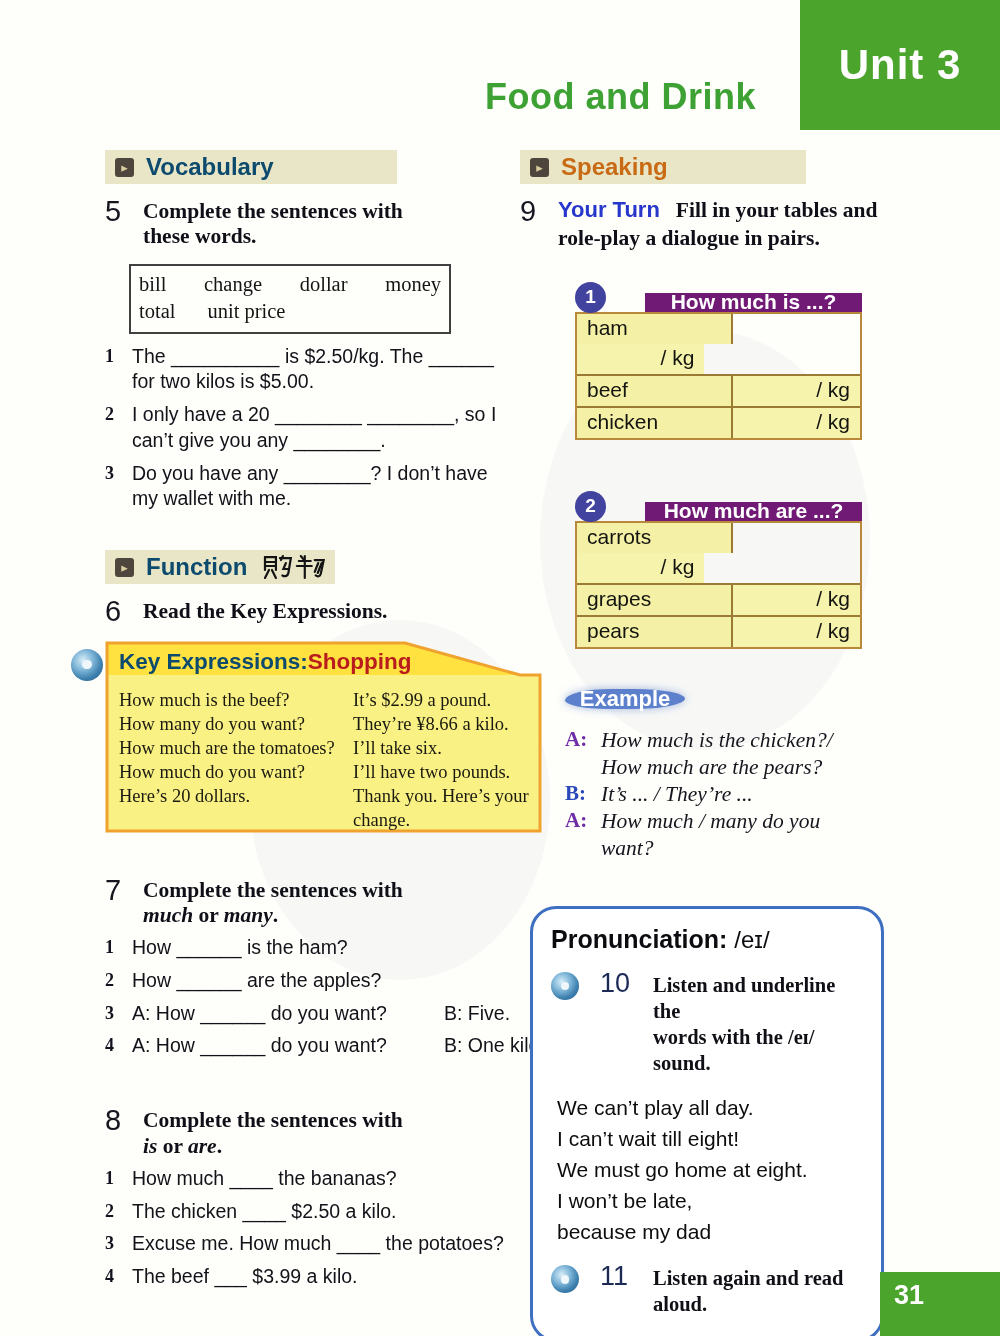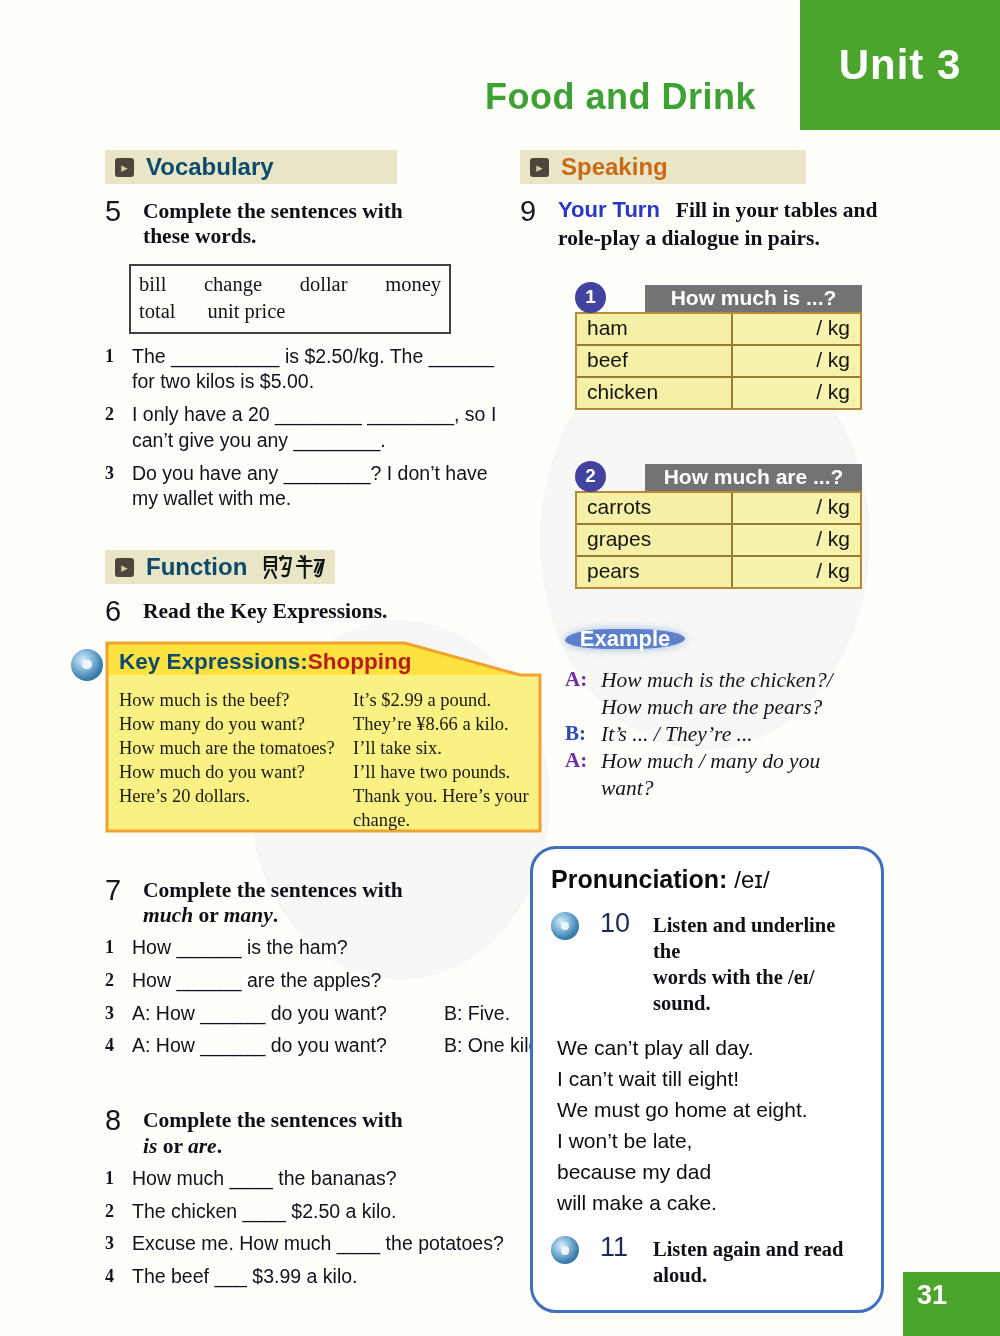--- a/index.html
+++ b/index.html
@@ -4,21 +4,21 @@
 <style>
   * { margin:0; padding:0; box-sizing:border-box; }
   body { background:#888; font-family:"Liberation Sans", sans-serif; }
   .page { position:relative; width:1000px; height:1336px; background:#FEFEFB; overflow:hidden; margin:0 auto; }
 
   
   .unit-badge { position:absolute; top:0; right:0; width:200px; height:130px;
     background:#4BA42C; color:#fff; font-size:42px; font-weight:bold;
     display:flex; align-items:center; justify-content:center; letter-spacing:1px; }
   .page-title { position:absolute; left:485px; top:76px; font-size:36px; font-weight:bold; color:#3DA233; letter-spacing:.5px; }
-  .page-num { position:absolute; right:0; bottom:0; width:97px; height:64px; background:#4BA42C;
+  .page-num { position:absolute; right:0; bottom:0; width:120px; height:64px; background:#4BA42C;
     color:#fff; font-size:27px; font-weight:bold; padding:8px 0 0 14px; }
 
   
   .wm { position:absolute; border-radius:50%; background:rgba(120,130,150,.05); }
   .wm1 { left:540px; top:330px; width:330px; height:420px; }
   .wm2 { left:250px; top:620px; width:300px; height:360px; }
 
   
   .col-left  { position:absolute; left:105px; top:150px; width:448px; }
   .col-right { position:absolute; left:520px; top:150px; width:460px; }
@@ -76,25 +76,25 @@
   
   .ex9-text { font-family:"Liberation Serif", serif; font-weight:bold; font-size:21.5px;
     line-height:1.3; color:#0F0F18; white-space:pre-line; }
   .your-turn { font-family:"Liberation Sans", sans-serif; color:#2737CC; font-size:22px; margin-right:16px; }
 
   .yt-table { width:287px; margin:26px 0 0 55px; }
   .yt-table.second { margin-top:48px; }
   .yt-head { display:flex; align-items:flex-end; height:33px; }
   .yt-circle { width:31px; height:31px; border-radius:50%; background:#42429F; color:#fff;
     font-size:19px; font-weight:bold; display:flex; align-items:center; justify-content:center; margin-bottom:-1px; }
-  .yt-bar { margin-left:auto; width:217px; height:27px; background:#737373; color:#fff;
+  .yt-bar { margin-left:auto; width:217px; height:19px; background:#701a75; color:#fff;
     font-size:21px; font-weight:bold; display:flex; align-items:center; justify-content:center; }
   .yt-grid { border:2px solid #B8893B; }
   .yt-row { display:flex; border-top:2px solid #9B7B33; }
-  .yt-row:first-child { border-top:none; }
+  .yt-row:first-child { border-top:none;flex-direction:column; }
   .yt-cell { background:#F4F1A6; font-size:21px; color:#141410; padding:2px 10px 4px; }
   .yt-item { width:55%; border-right:2px solid #9B7B33; }
   .yt-price { width:45%; text-align:right; background:#F6F3AC; }
 
   .ex-blob { margin:40px 0 0 45px; width:120px; height:20px; background:#5C80CC;
     border-radius:48% 52% 55% 45% / 70% 60% 65% 55%; box-shadow:0 0 8px rgba(92,128,204,.55);
     color:#fff; font-size:22px; font-weight:bold; display:flex; align-items:center; justify-content:center; }
 
   .dialogue { margin:18px 0 0 45px; width:345px; }
   .dl { display:flex; }
@@ -359,21 +359,20 @@
         <span class="task-num">10</span>
         <span class="task-title">Listen and underline the
 words with the /eɪ/ sound.</span>
       </div>
       <div class="poem">
         <div>We can’t play all day.</div>
         <div>I can’t wait till eight!</div>
         <div>We must go home at eight.</div>
         <div>I won’t be late,</div>
         <div>because my dad</div>
-        <div>will make a cake.</div>
       </div>
       <div class="task">
         <span class="cd"></span>
         <span class="task-num">11</span>
         <span class="task-title">Listen again and read
 aloud.</span>
       </div>
     </div>
   </div>
 

